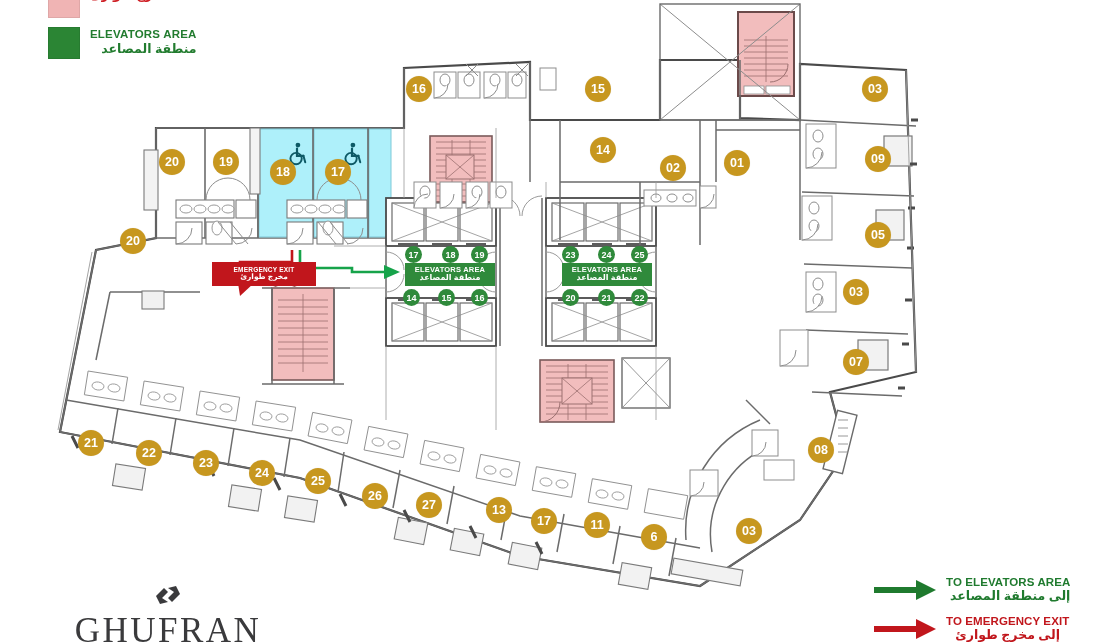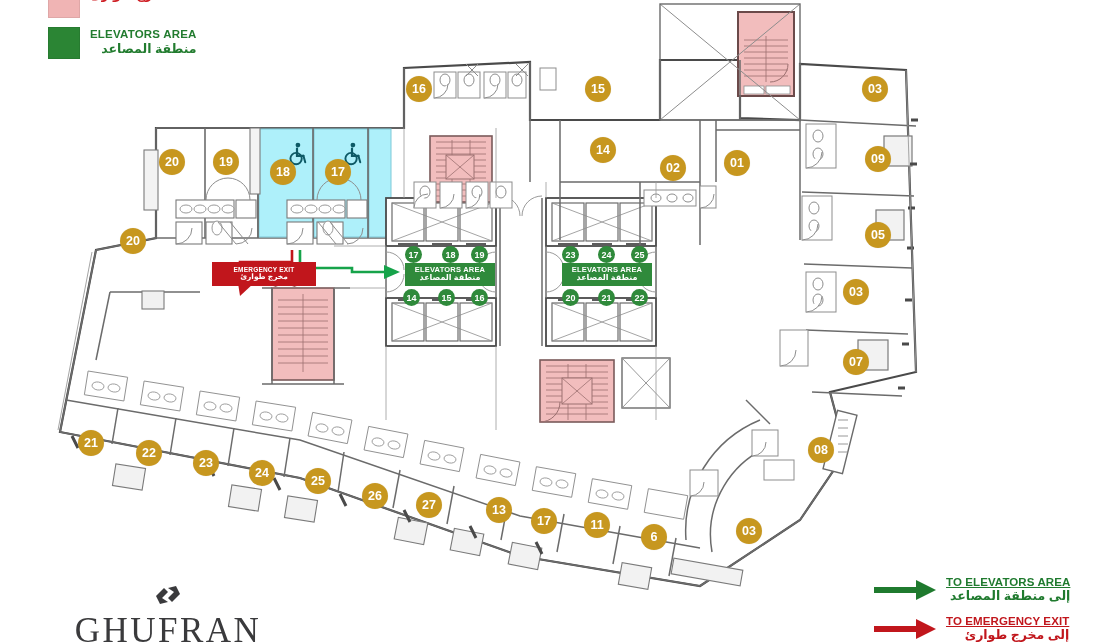--- a/index.html
+++ b/index.html
@@ -19,21 +19,21 @@
   .leg-txt{padding-top:1px;line-height:1.12;}
   .leg-en{font-size:11.5px;font-weight:bold;letter-spacing:.2px;}
   .leg-ar{font-size:12.5px;font-weight:bold;direction:rtl;margin-top:1px;}
   .c-red{color:#cf2026;} .c-green{color:#227c2f;} .c-grey{color:#5b5b5b;}
 
   
   #botkey{position:absolute;right:6px;bottom:-12px;width:230px;}
   .bk-row{display:flex;align-items:center;margin-bottom:12px;}
   .bk-arrow{flex:0 0 64px;height:26px;margin-right:8px;}
   .bk-txt{line-height:1.12;}
-  .bk-en{font-size:11.5px;font-weight:bold;letter-spacing:.1px;text-decoration:underline;}
+  .bk-en{font-size:11.5px;font-weight:bold;letter-spacing:.1px;}
   .bk-ar{font-size:12.5px;font-weight:bold;direction:rtl;}
 
   
   #logo{position:absolute;left:58px;bottom:-6px;text-align:center;width:220px;}
   #logo .mark{height:26px;margin-bottom:1px;}
   #logo .word{
     font-family:"Liberation Serif","DejaVu Serif",serif;
     font-size:35px;letter-spacing:2.5px;color:#3a3a3c;line-height:1;
   }
 
@@ -601,21 +601,21 @@
         <div class="bk-ar" style="color:#1f7a2e;">إلى منطقة المصاعد</div>
       </div>
     </div>
     <div class="bk-row">
       <svg class="bk-arrow" viewBox="0 0 64 26">
         <path d="M0,13 L44,13" stroke="#c1161c" stroke-width="6"></path>
         <polygon points="42,3 62,13 42,23" fill="#c1161c"></polygon>
       </svg>
       <div class="bk-txt">
         <div class="bk-en" style="color:#c1161c;">TO EMERGENCY EXIT</div>
-        <div class="bk-ar" style="color:#c1161c;">إلى مخرج طوارئ</div>
+        <div class="bk-ar" style="color:#c1161c;text-align:center;">إلى مخرج طوارئ</div>
       </div>
     </div>
   </div>
 
   <div id="logo">
     <svg class="mark" viewBox="0 0 60 26">
       <path d="M18,14 L26,6 L30,10 L24,16 L30,20 L22,22 Z" fill="#3a3a3c"></path>
       <path d="M42,12 L34,20 L30,16 L36,10 L30,6 L38,4 Z" fill="#3a3a3c"></path>
     </svg>
     <div class="word">GHUFRAN</div>

